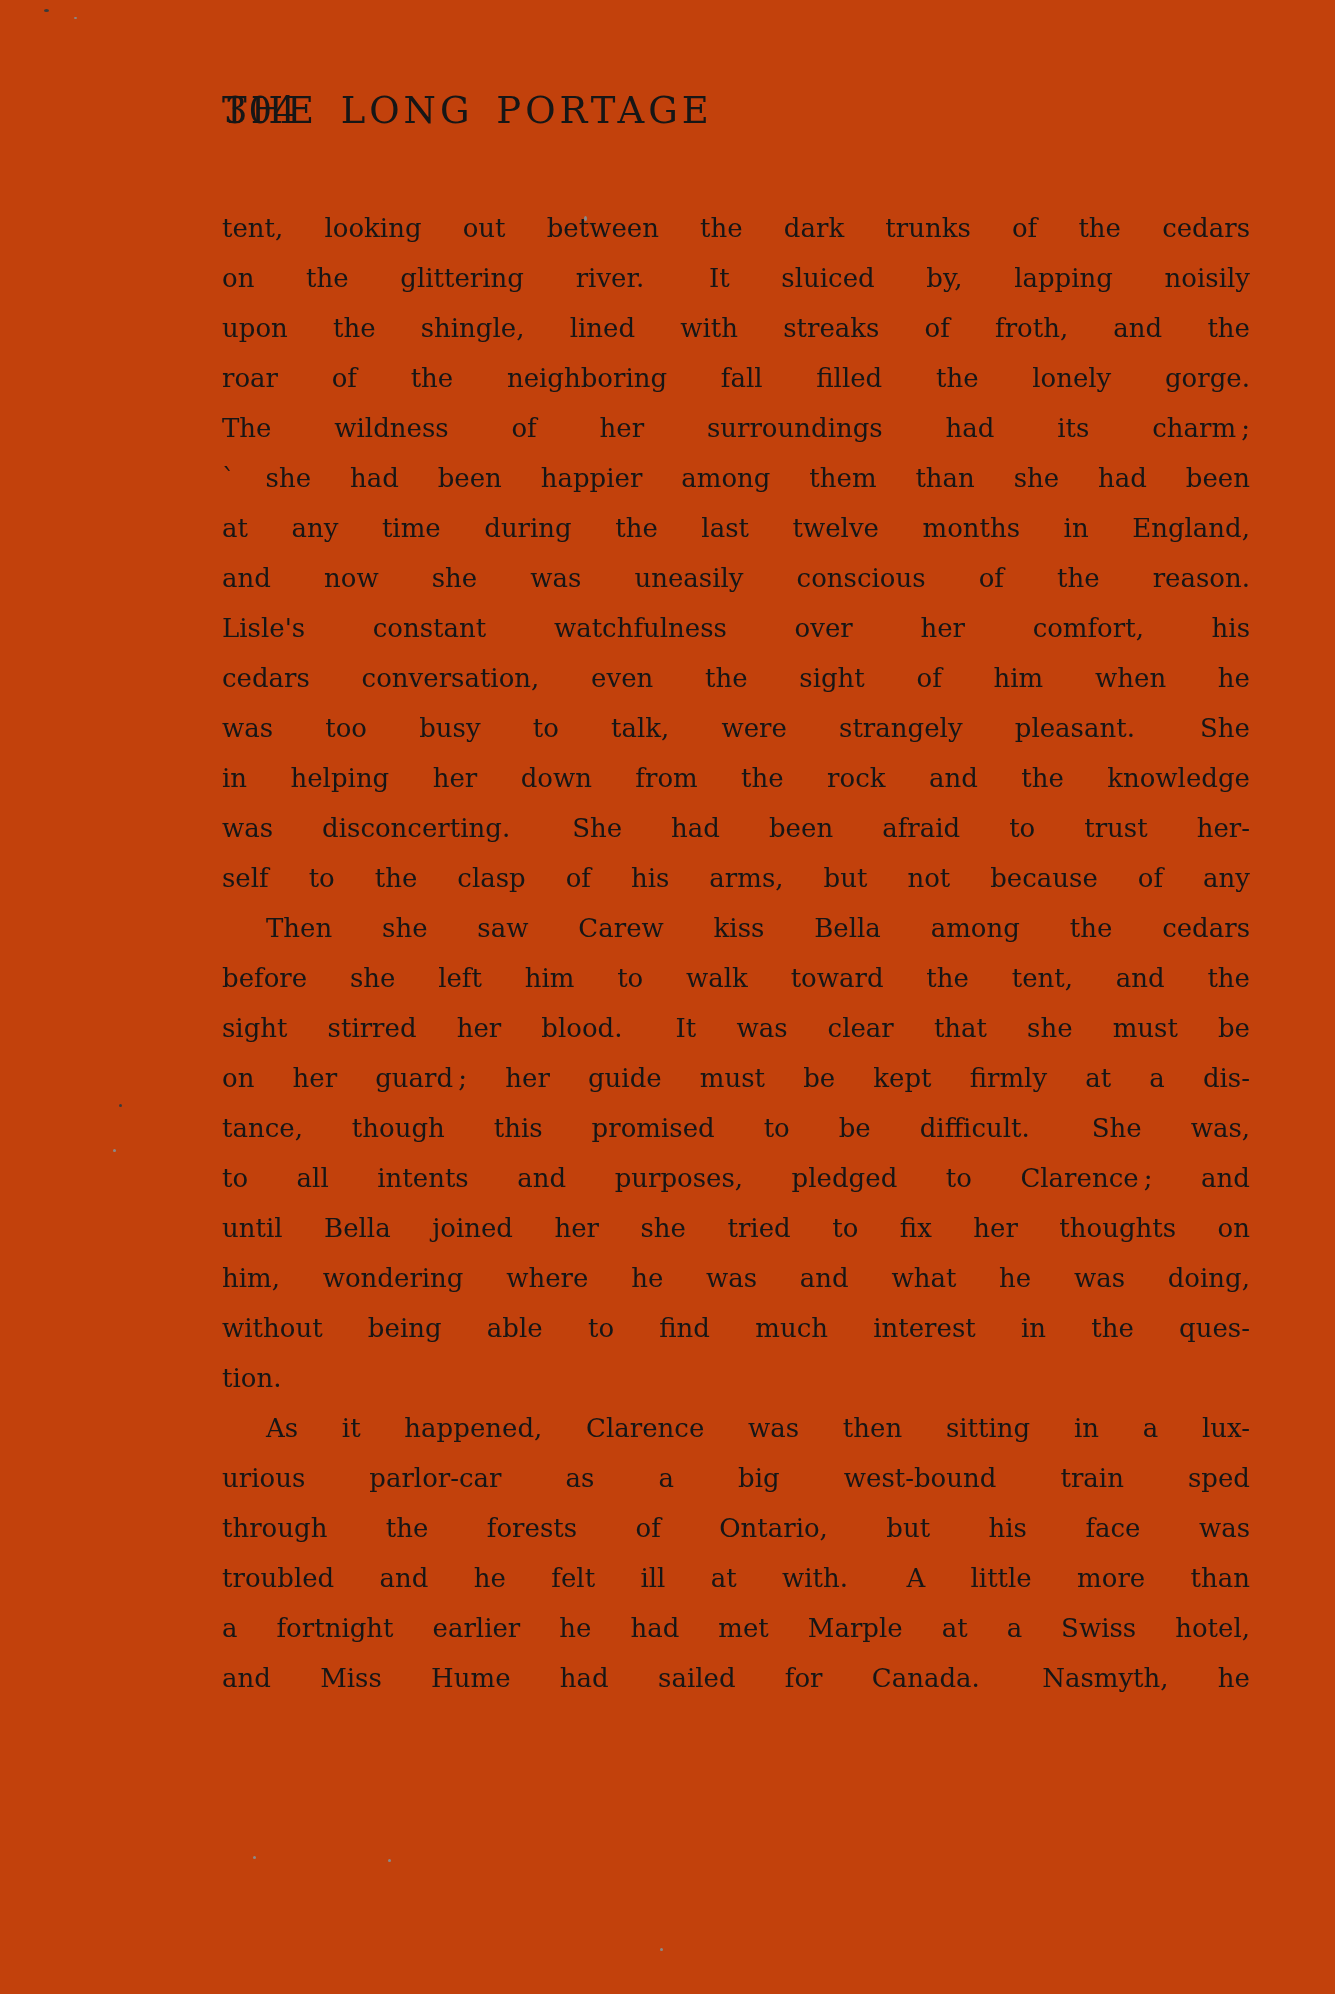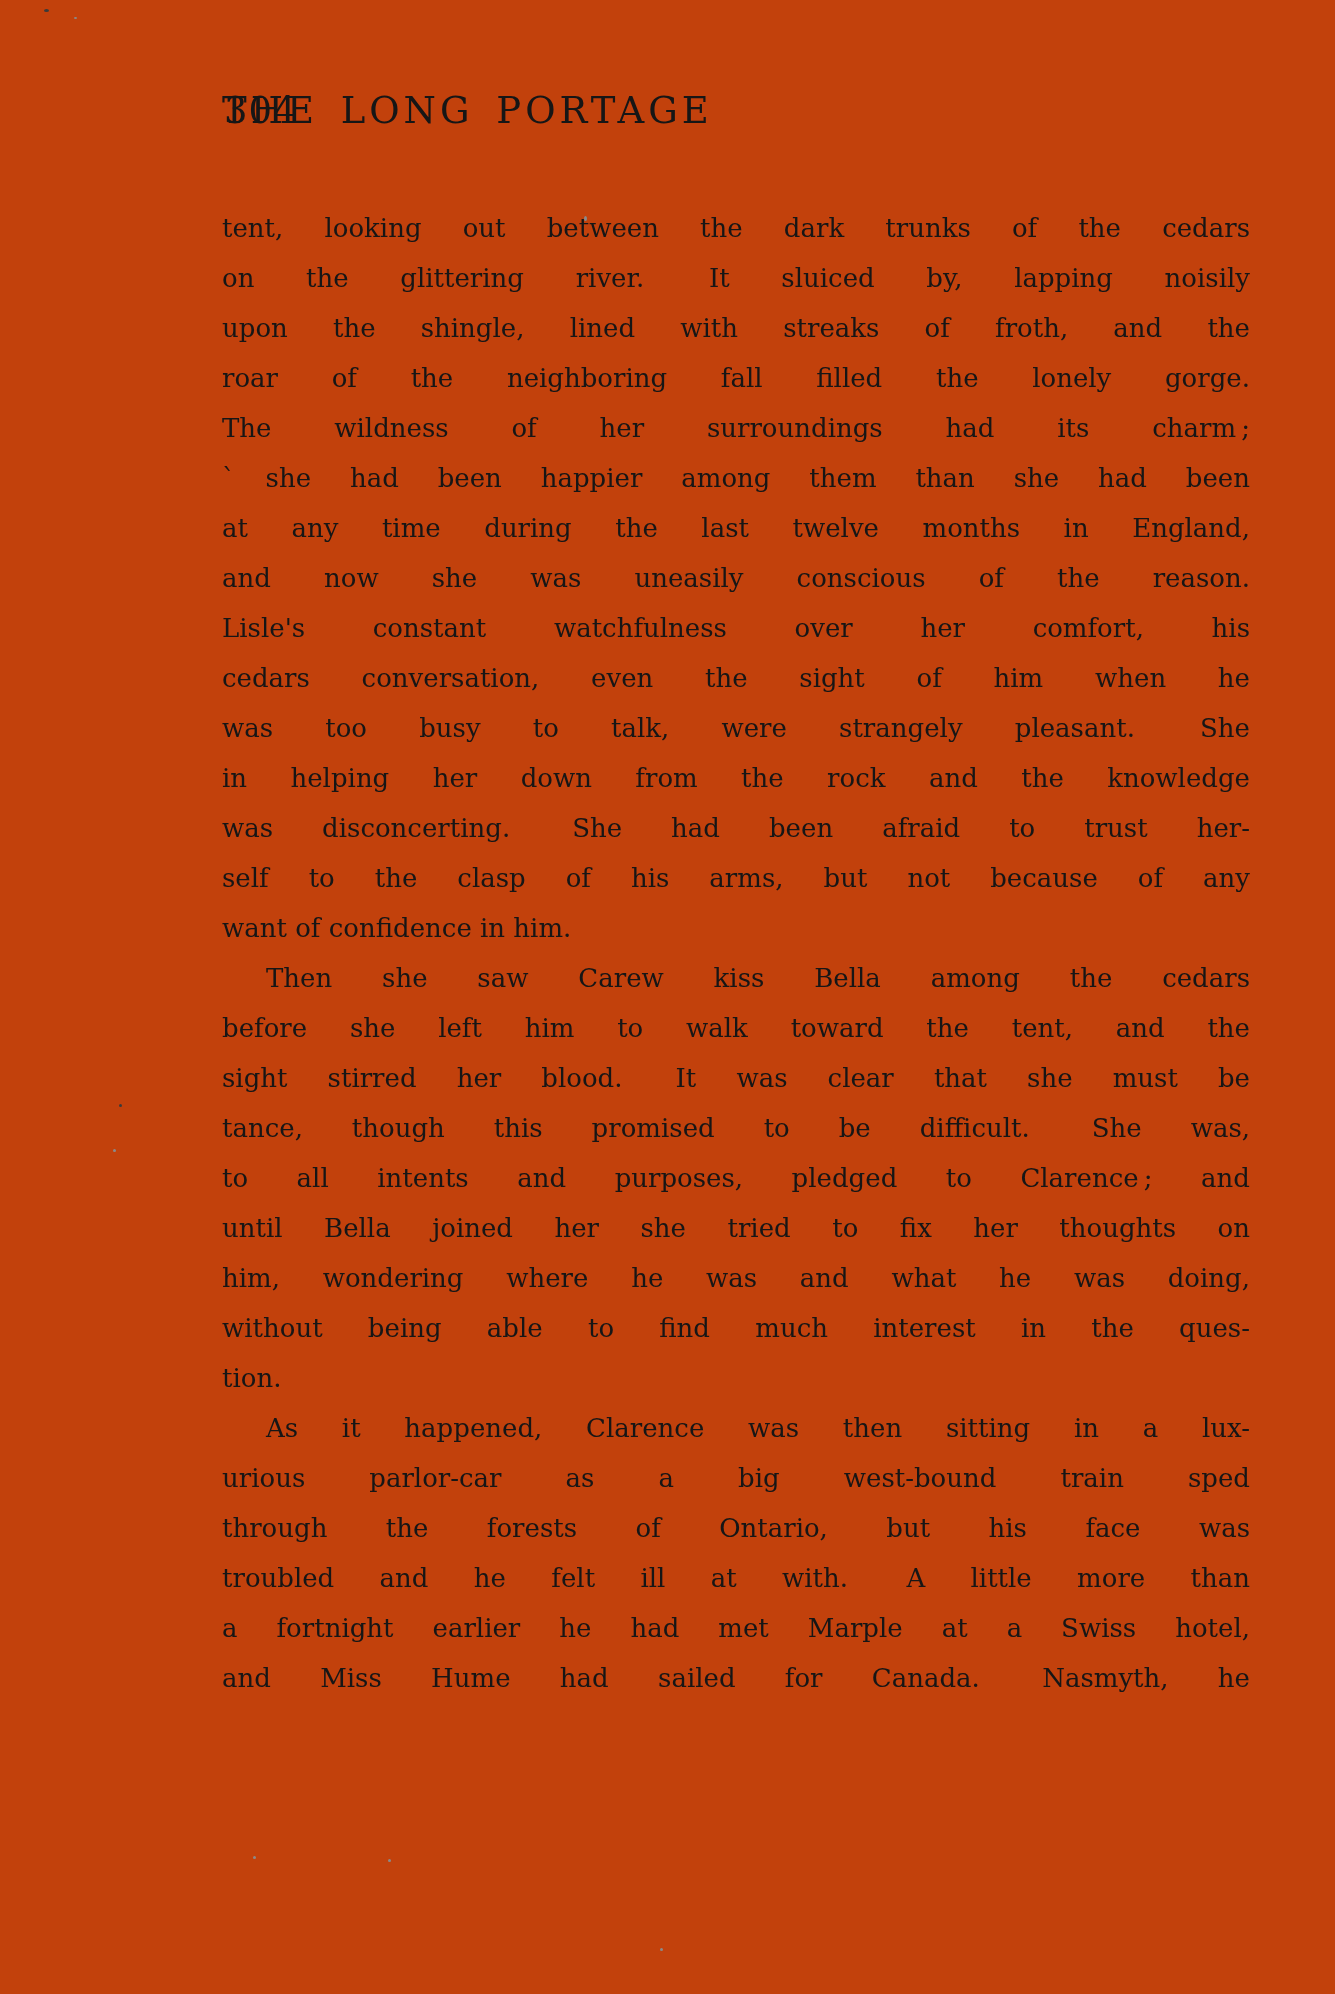--- a/index.html
+++ b/index.html
@@ -56,24 +56,24 @@
       <div class="line">The wildness of her surroundings had its charm ;</div>
       <div class="line">ˋshe had been happier among them than she had been</div>
       <div class="line">at any time during the last twelve months in England,</div>
       <div class="line">and now she was uneasily conscious of the reason.</div>
       <div class="line">Lisle's constant watchfulness over her comfort, his</div>
       <div class="line">cedars conversation, even the sight of him when he</div>
       <div class="line">was too busy to talk, were strangely pleasant.  She</div>
       <div class="line">in helping her down from the rock and the knowledge</div>
       <div class="line">was disconcerting.  She had been afraid to trust her-</div>
       <div class="line">self to the clasp of his arms, but not because of any</div>
-      <div class="line flush-last">want of confidence in him.</div>
       <div class="line indented">Then she saw Carew kiss Bella among the cedars</div>
       <div class="line">before she left him to walk toward the tent, and the</div>
       <div class="line">sight stirred her blood.  It was clear that she must be</div>
+      <div class="line">on her guard ; her guide must be kept firmly at a dis-</div>
       <div class="line">tance, though this promised to be difficult.  She was,</div>
       <div class="line">to all intents and purposes, pledged to Clarence ; and</div>
       <div class="line">until Bella joined her she tried to fix her thoughts on</div>
       <div class="line">him, wondering where he was and what he was doing,</div>
       <div class="line">without being able to find much interest in the ques-</div>
       <div class="line flush-last">tion.</div>
       <div class="line indented">As it happened, Clarence was then sitting in a lux-</div>
       <div class="line">urious parlor-car as a big west-bound train sped</div>
       <div class="line">through the forests of Ontario, but his face was</div>
       <div class="line">troubled and he felt ill at with.  A little more than</div>

